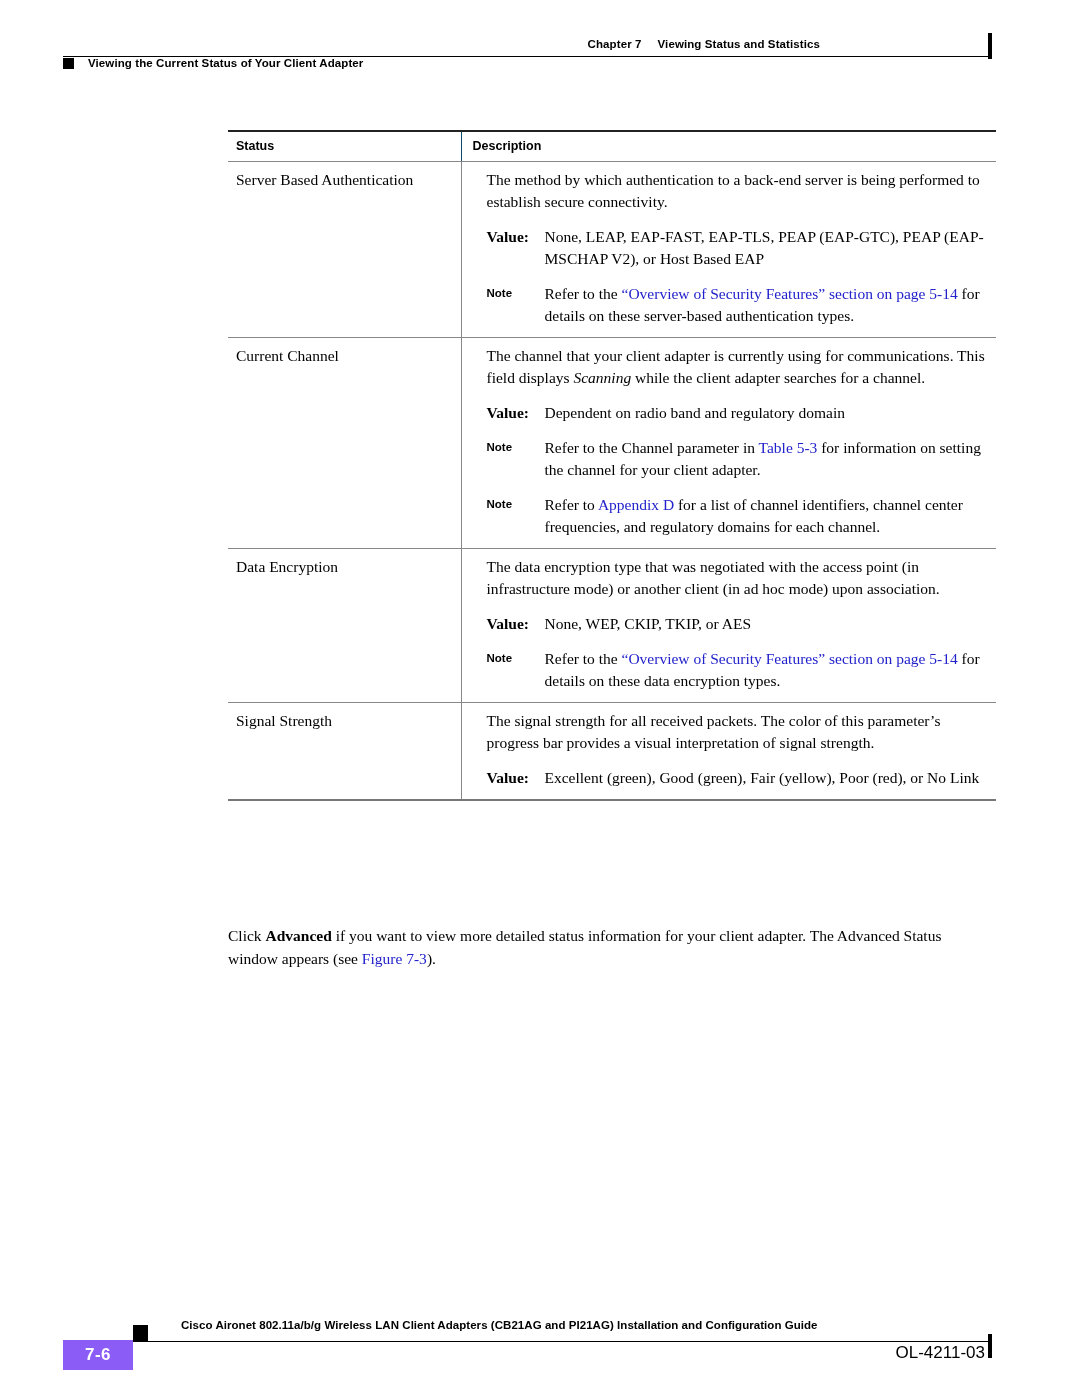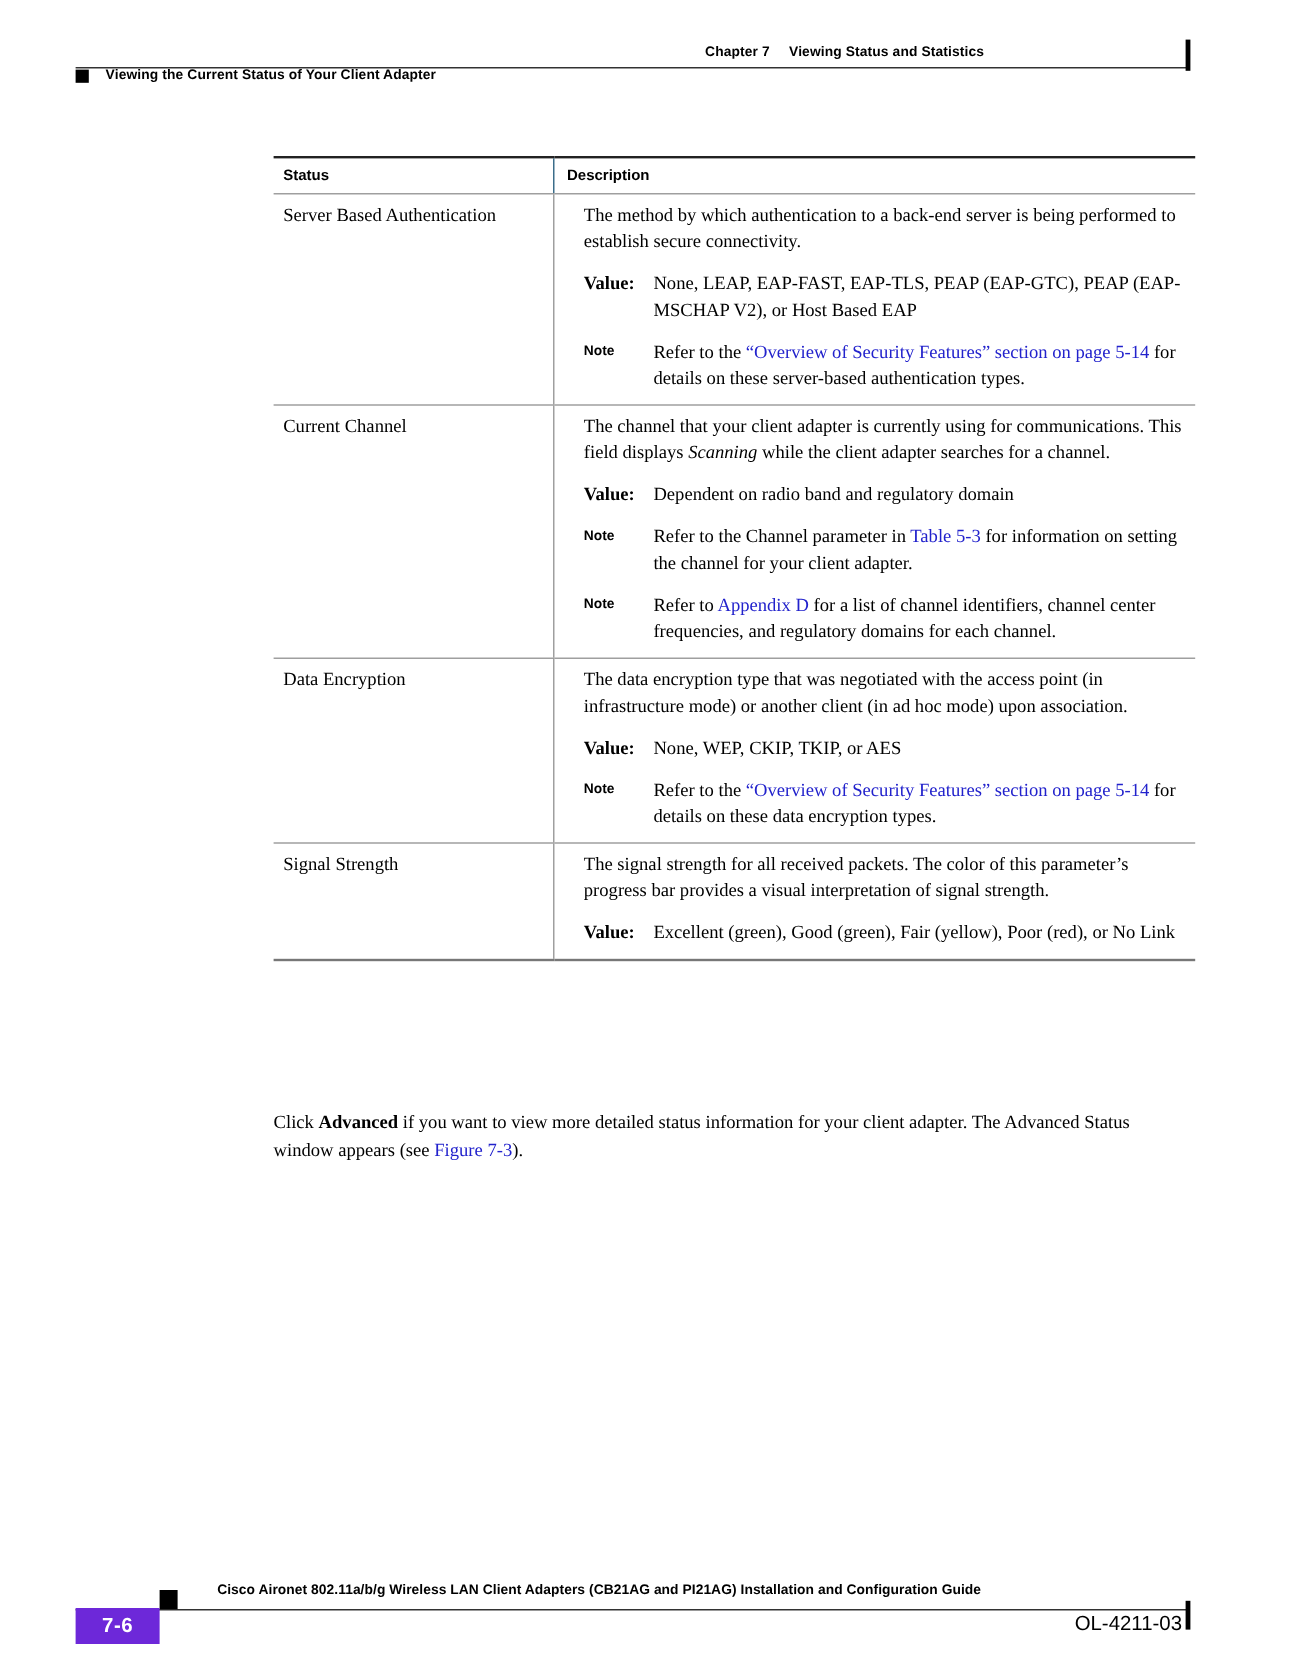--- a/index.html
+++ b/index.html
@@ -196,21 +196,21 @@
     width: 4px;
     height: 24px;
     background: #000000;
   }
   .footer-pagenum {
     position: absolute;
     left: 63px;
     top: 1340px;
     width: 70px;
     height: 30px;
-    background: #6d28d9;
+    background: #8b5cf6;
     color: #ffffff;
     font-family: "Liberation Sans", sans-serif;
     font-weight: bold;
     font-size: 17px;
     line-height: 30px;
     text-align: center;
     letter-spacing: 0.5px;
   }
   .footer-square {
     position: absolute;

